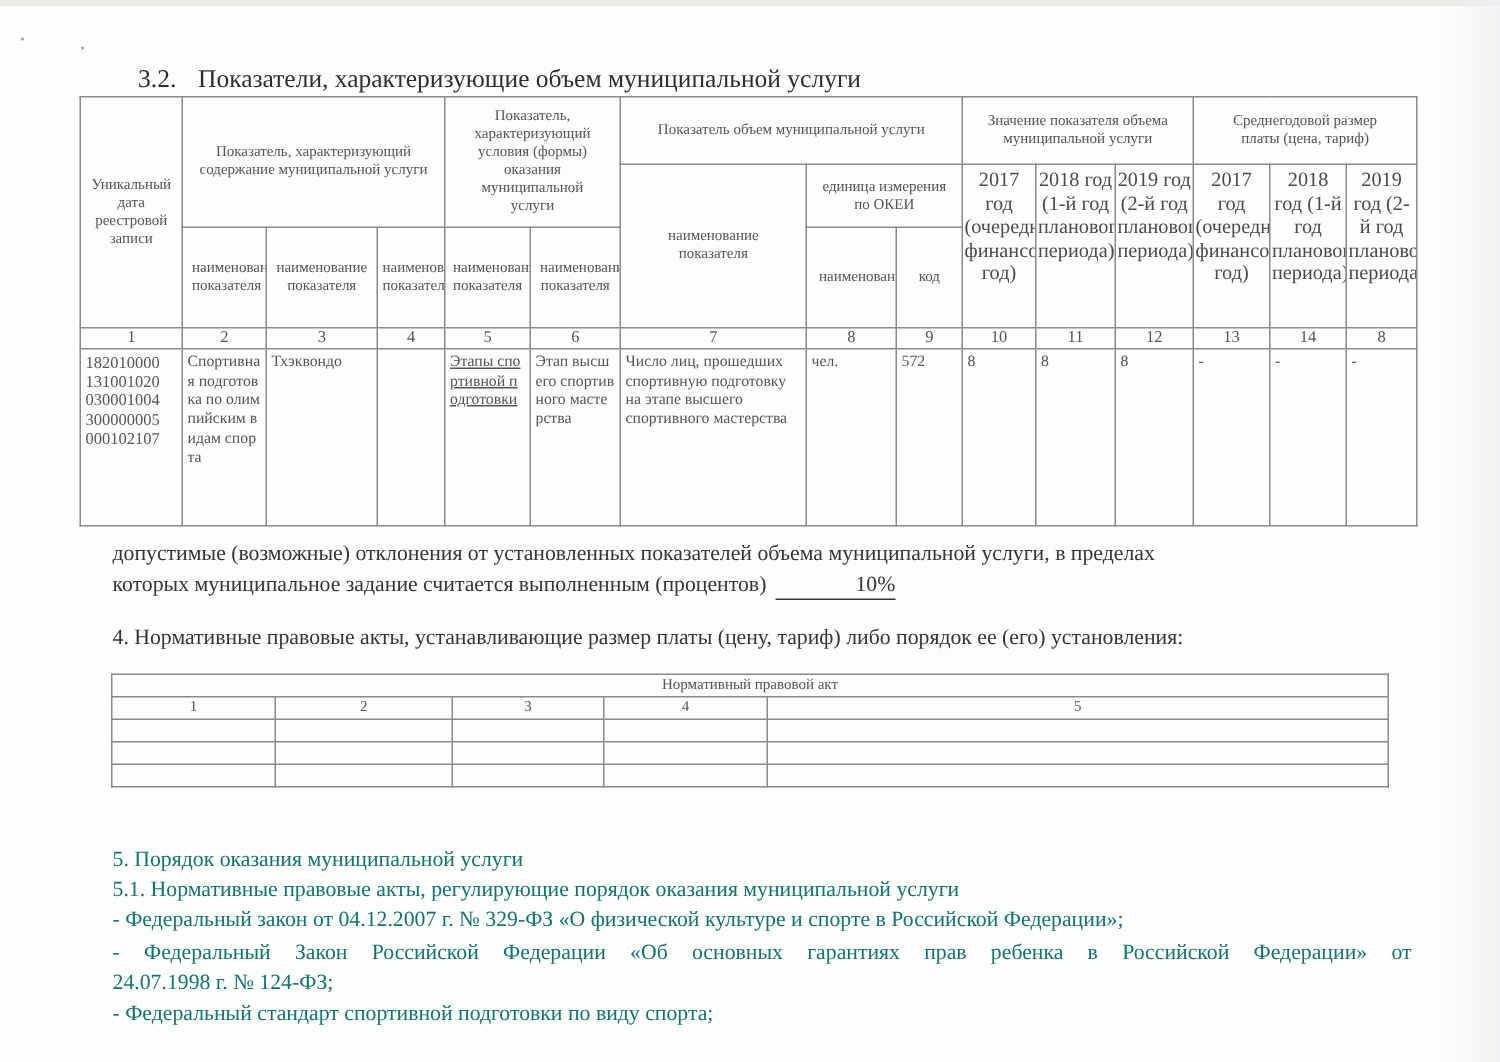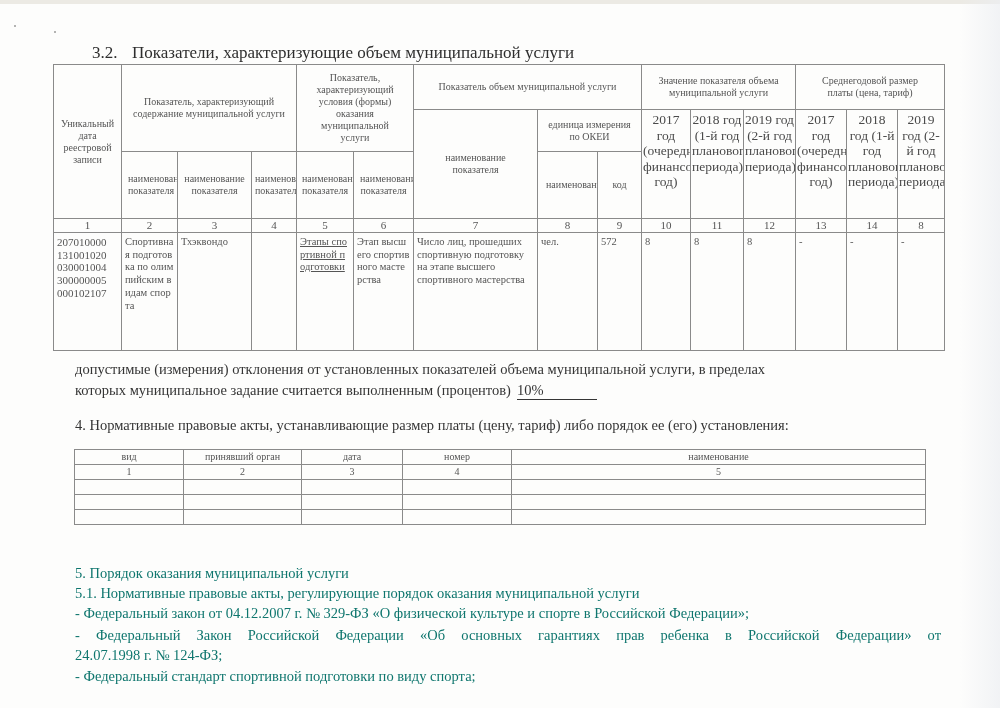--- a/index.html
+++ b/index.html
@@ -22,21 +22,21 @@
     border-collapse:collapse; table-layout:fixed;
     font-size:10px; color:#555;
   }
   table.main td { border:1px solid #8a8a8a; padding:16px 1px; text-align:center; vertical-align:middle; line-height:12px; overflow:hidden; }
   table.main td.big { font-size:13.5px; line-height:15.5px; color:#4a4a4a; vertical-align:top; padding-top:2px; }
   table.main td.idx { font-size:11px; line-height:13px; height:13px; color:#555; vertical-align:middle; padding:0; }
   table.main tr.data td { vertical-align:top; text-align:left; padding:3px 3px 0 3px; font-size:10.5px; line-height:12.7px; height:114px; color:#555; }
   table.main tr.data td.id { font-size:11px; line-height:12.7px; }
 
   .para { position:absolute; left:75px; font-size:14.5px; color:#353535; white-space:nowrap; }
-  .pct { display:inline-block; border-bottom:1px solid #353535; width:80px; text-align:left; margin-left:6px; }
+  .pct { display:inline-block; border-bottom:1px solid #353535; width:80px; text-align:right; margin-left:6px; }
 
   table.acts {
     position:absolute; left:74px; top:449px; width:851px;
     border-collapse:collapse; table-layout:fixed;
     font-size:10px; color:#555;
   }
   table.acts td { border:1px solid #8a8a8a; height:14px; padding:0; text-align:center; line-height:14px; }
 
   .sec5 { position:absolute; left:75px; font-size:14.5px; color:#0f766e; white-space:nowrap; }
   .justify { text-align:justify; text-align-last:justify; width:866px; }
@@ -111,21 +111,21 @@
     <td class="idx">9</td>
     <td class="idx">10</td>
     <td class="idx">11</td>
     <td class="idx">12</td>
     <td class="idx">13</td>
     <td class="idx">14</td>
     <td class="idx">8</td>
   </tr>
   <tr class="data">
     <td class="id">
-      <div>207010000</div>
+      <div>182010000</div>
       <div>131001020</div>
       <div>030001004</div>
       <div>300000005</div>
       <div>000102107</div>
     </td>
     <td style="word-break:break-all;font-family:Liberation Serif, serif;">Спортивная подготовка по олимпийским видам спорта</td>
     <td>Тхэквондо</td>
     <td></td>
     <td style="word-break:break-all;text-decoration:underline;">Этапы спортивной подготовки</td>
     <td style="word-break:break-all;">Этап высшего спортивного мастерства</td>
@@ -135,42 +135,38 @@
     <td>8</td>
     <td>8</td>
     <td>8</td>
     <td>-</td>
     <td>-</td>
     <td>-</td>
   </tr>
 </tbody>
   </table>
 
-<div class="para" style="top:361px;">допустимые (измерения) отклонения от установленных показателей объема муниципальной услуги, в пределах</div>
+<div class="para" style="top:361px;">допустимые (возможные) отклонения от установленных показателей объема муниципальной услуги, в пределах</div>
 <div class="para" style="top:382px;">
   <span>которых муниципальное задание считается выполненным (процентов)</span><span class="pct">10%</span>
 </div>
 
 <div class="para" style="top:417px;">4. Нормативные правовые акты, устанавливающие размер платы (цену, тариф) либо порядок ее (его) установления:</div>
 
 <table class="acts">
   <colgroup>
     <col style="width:109px">
       <col style="width:118px">
       <col style="width:101px">
       <col style="width:109px">
       <col style="width:414px">
   </colgroup>
   <tbody>
-  <tr>
-    <td>вид</td>
-    <td>принявший орган</td>
-    <td>дата</td>
-    <td>номер</td>
-    <td>наименование</td>
+      <tr>
+    <td colspan="5" style="height:14px;">Нормативный правовой акт</td>
   </tr>
   <tr>
     <td>1</td>
     <td>2</td>
     <td>3</td>
     <td>4</td>
     <td>5</td>
   </tr>
   <tr>
     <td></td>

